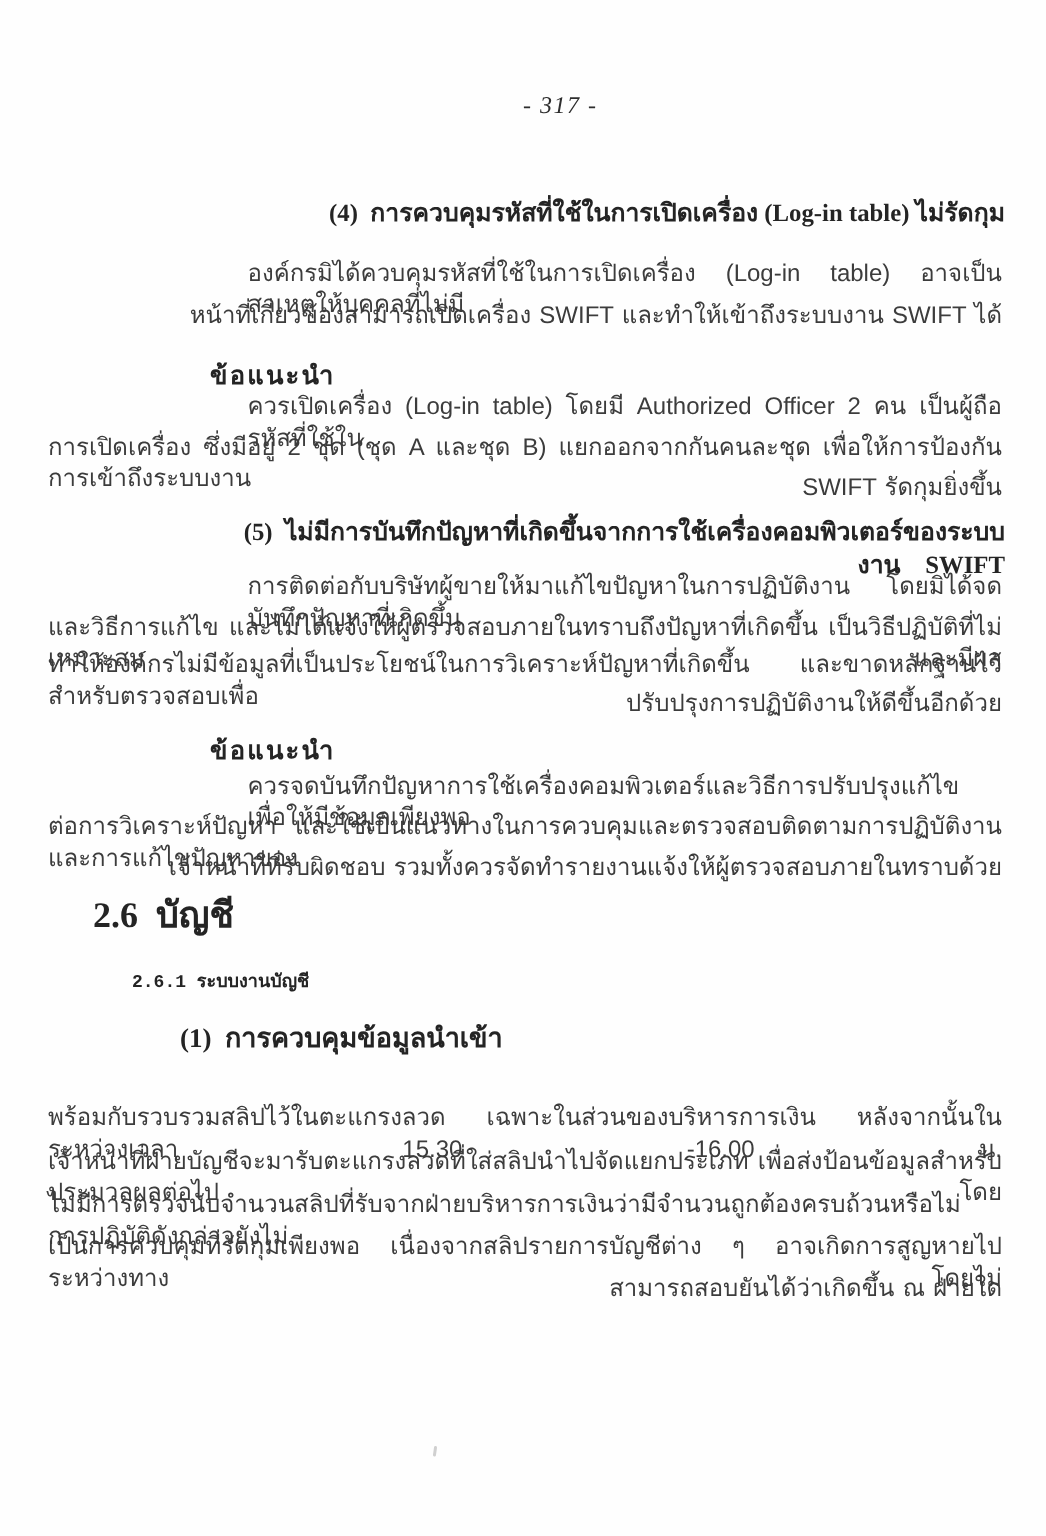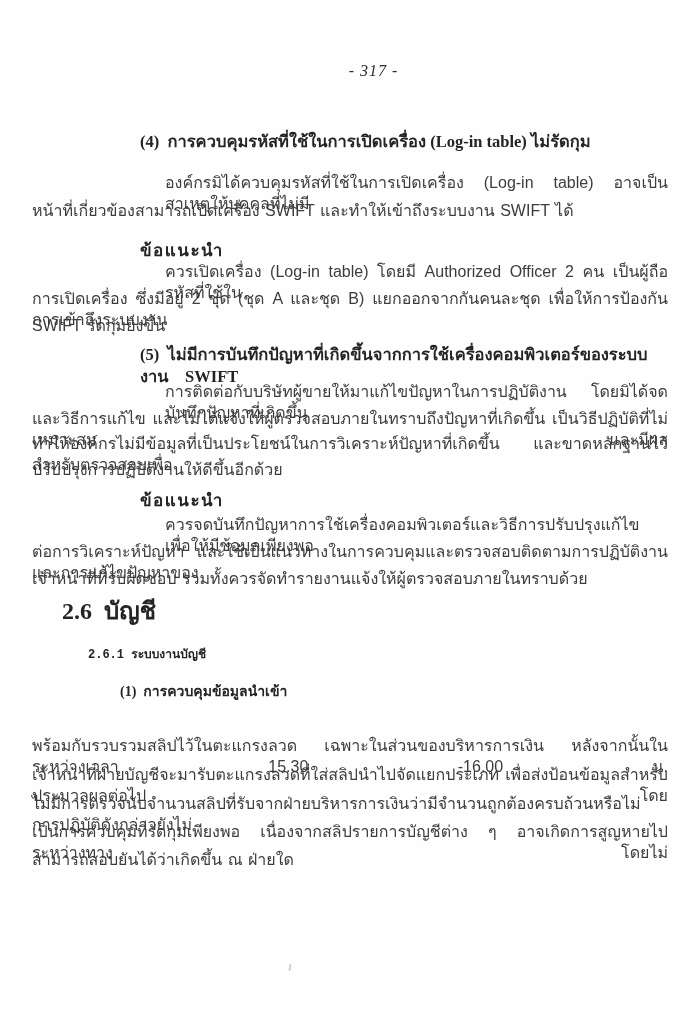--- a/index.html
+++ b/index.html
@@ -6,21 +6,21 @@
   .page{
     position:relative;
     width:697px;height:1024px;
     margin:0 auto;
     background:#fefefe;
     overflow:hidden;
     font-family:"Liberation Sans","DejaVu Sans",sans-serif;
     color:#3b3b3b;
     -webkit-font-smoothing:antialiased;
   }
-  .abs{position:absolute;}
+  .abs{position:absolute;text-align:right;}
   .pageno{
     left:0;width:100%;text-align:center;
     font-family:"Liberation Serif","DejaVu Serif",serif;
     font-style:italic;font-size:16px;color:#2e2e2e;letter-spacing:1px;padding-left:25px;
   }
   .ln{
     left:32px;width:636px;box-sizing:border-box;
     font-size:16px;line-height:21px;color:#3c3c3c;
     word-spacing:1px;
   }
@@ -31,21 +31,21 @@
     font-weight:bold;color:#242424;font-size:16.5px;line-height:22px;
   }
   .hd-sec4,.hd-sec5{left:140px;width:530px;}
   .rec{
     left:140px;
     font-family:"Liberation Serif","DejaVu Serif",serif;
     font-weight:bold;color:#242424;font-size:17px;letter-spacing:1.5px;
   }
   .h26{left:62px;font-size:24px;}
   .h261{left:88px;font-size:12px;font-family:Liberation Mono, monospace;}
-  .h1item{left:120px;font-size:14px;}
+  .h1item{left:120px;font-size:18px;}
   .speck{
     left:289px;top:964px;width:2px;height:7px;
     background:#9a9a9a;opacity:.45;border-radius:1px;transform:rotate(8deg);
   }
 </style>
 </head>
 <body>
 
 <div class="page">
 

